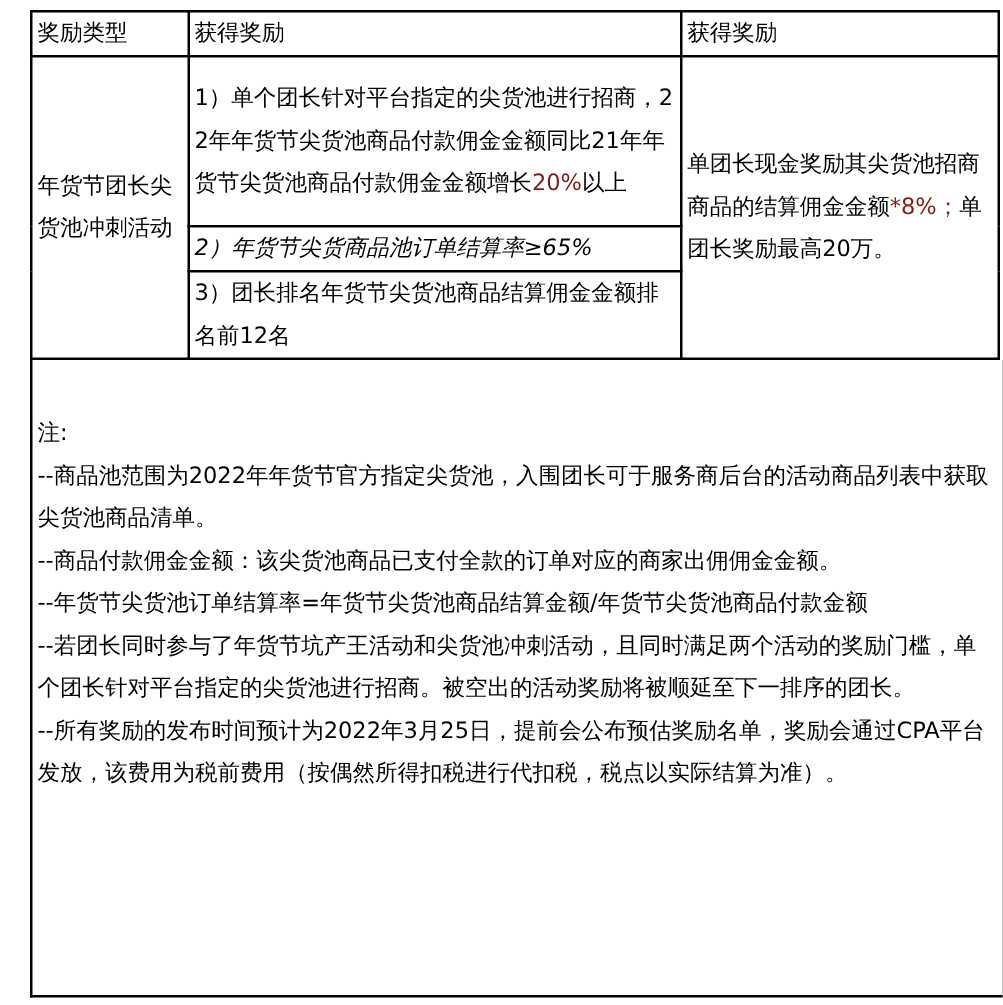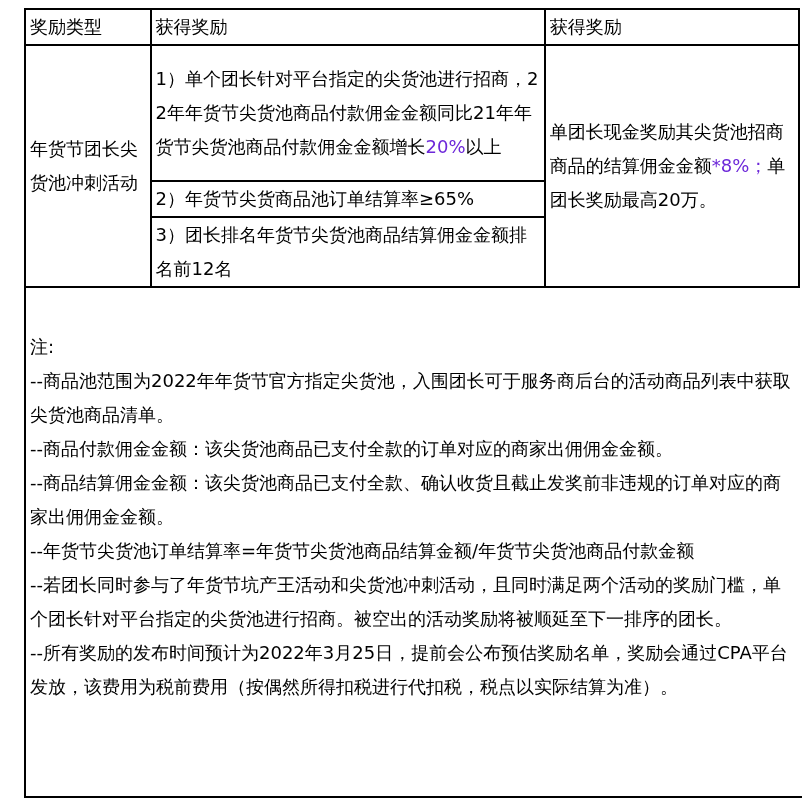--- a/index.html
+++ b/index.html
@@ -33,21 +33,21 @@
       vertical-align: middle;
       line-height: 34px;
       word-break: break-all;
     }
     .hdr td {
       height: 32px;
     }
     .c1 { width: 122px; }
     .c2 { width: 383px; }
     .c3 { width: 247px; }
-    .red { color: #6d28d9; }
+    .red { color: #7f1d1d; }
     .notes {
       border: 2px solid #000;
       border-top: none;
       width: 772px;
       height: 508px;
       box-sizing: content-box;
       padding: 0 0 0 4px;
       line-height: 34px;
     }
     .notes .spacer { height: 42px; }
@@ -77,35 +77,34 @@
         <span>年货节团长尖货池冲刺活动</span>
       </td>
       <td style="height:134px;">
         <span>1）单个团长针对平台指定的尖货池进行招商，22年年货节尖货池商品付款佣金金额同比21年年货节尖货池商品付款佣金金额增长</span><span class="red">20%</span><span>以上</span>
       </td>
       <td rowspan="3">
         <span>单团长现金奖励其尖货池招商商品的结算佣金金额</span><span class="red">*8%；</span><span>单团长奖励最高20万。</span>
       </td>
     </tr>
     <tr>
-      <td style="height:32px;">
+      <td style="height:32px;font-style:italic;">
         <span>2）年货节尖货商品池订单结算率≥65%</span>
       </td>
     </tr>
     <tr>
       <td style="height:68px;">
         <span>3）团长排名年货节尖货池商品结算佣金金额排名前12名</span>
       </td>
     </tr>
   </tbody>
     </table>
 
   <div class="notes">
     <div class="spacer"></div>
     <p>注:</p>
     <p>--商品池范围为2022年年货节官方指定尖货池，入围团长可于服务商后台的活动商品列表中获取尖货池商品清单。</p>
     <p>--商品付款佣金金额：该尖货池商品已支付全款的订单对应的商家出佣佣金金额。</p>
-    <p>--商品结算佣金金额：该尖货池商品已支付全款、确认收货且截止发奖前非违规的订单对应的商家出佣佣金金额。</p>
     <p>--年货节尖货池订单结算率=年货节尖货池商品结算金额/年货节尖货池商品付款金额</p>
     <p>--若团长同时参与了年货节坑产王活动和尖货池冲刺活动，且同时满足两个活动的奖励门槛，单个团长针对平台指定的尖货池进行招商。被空出的活动奖励将被顺延至下一排序的团长。</p>
     <p>--所有奖励的发布时间预计为2022年3月25日，提前会公布预估奖励名单，奖励会通过CPA平台发放，该费用为税前费用（按偶然所得扣税进行代扣税，税点以实际结算为准）。</p>
   </div>
 </div>
 
 </body></html>

